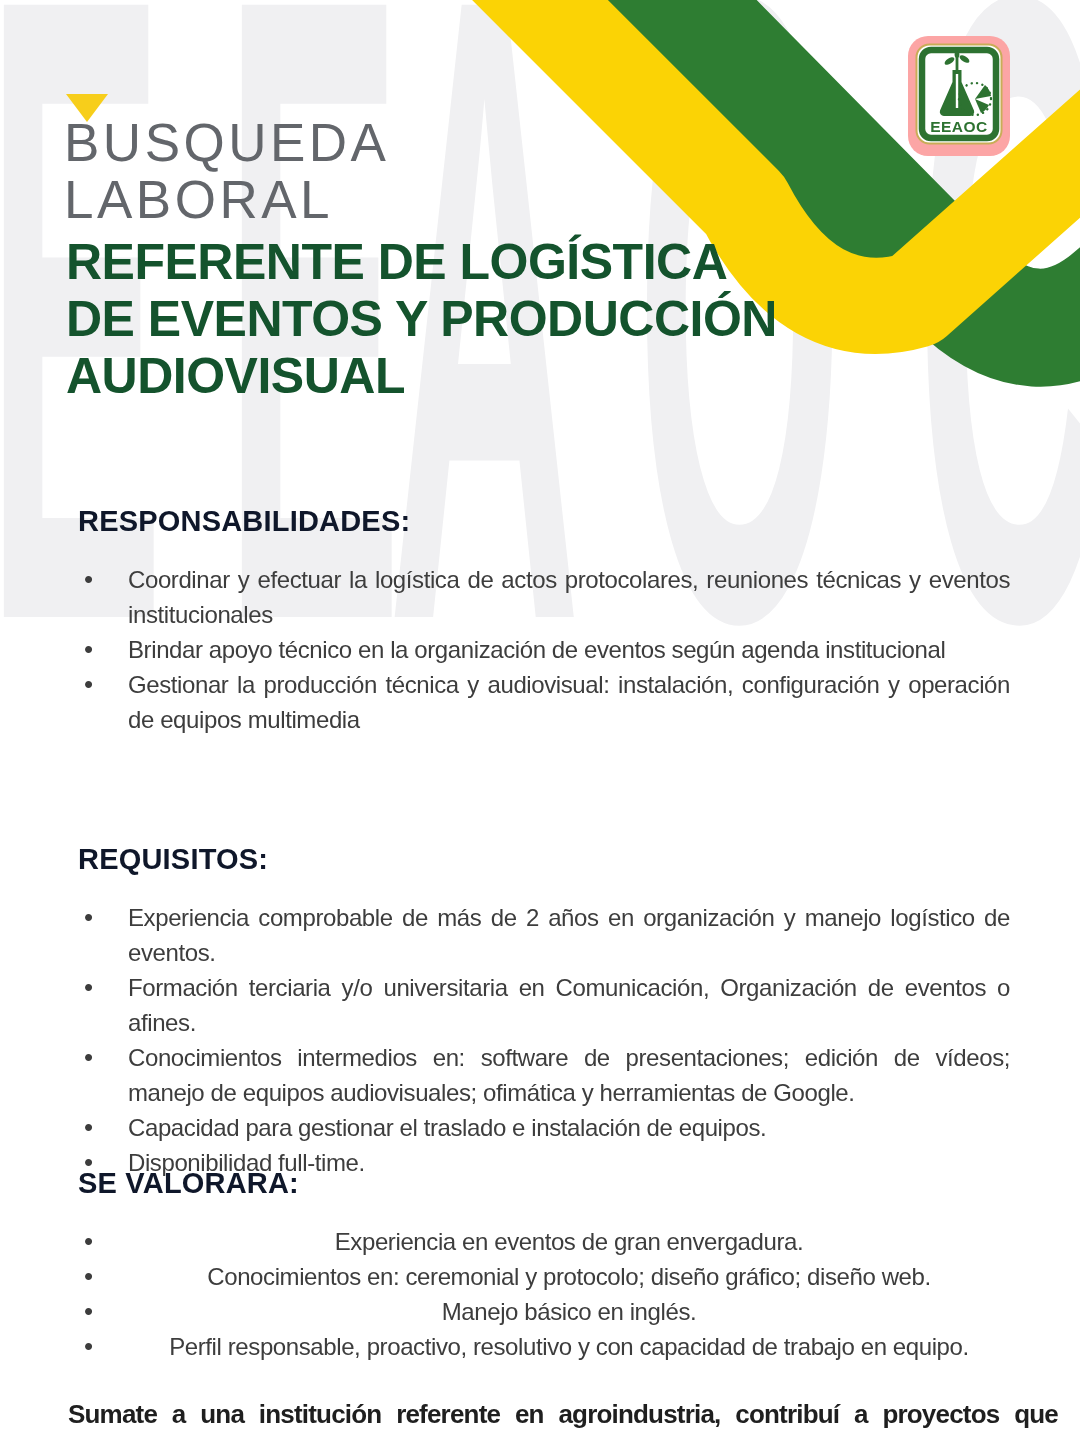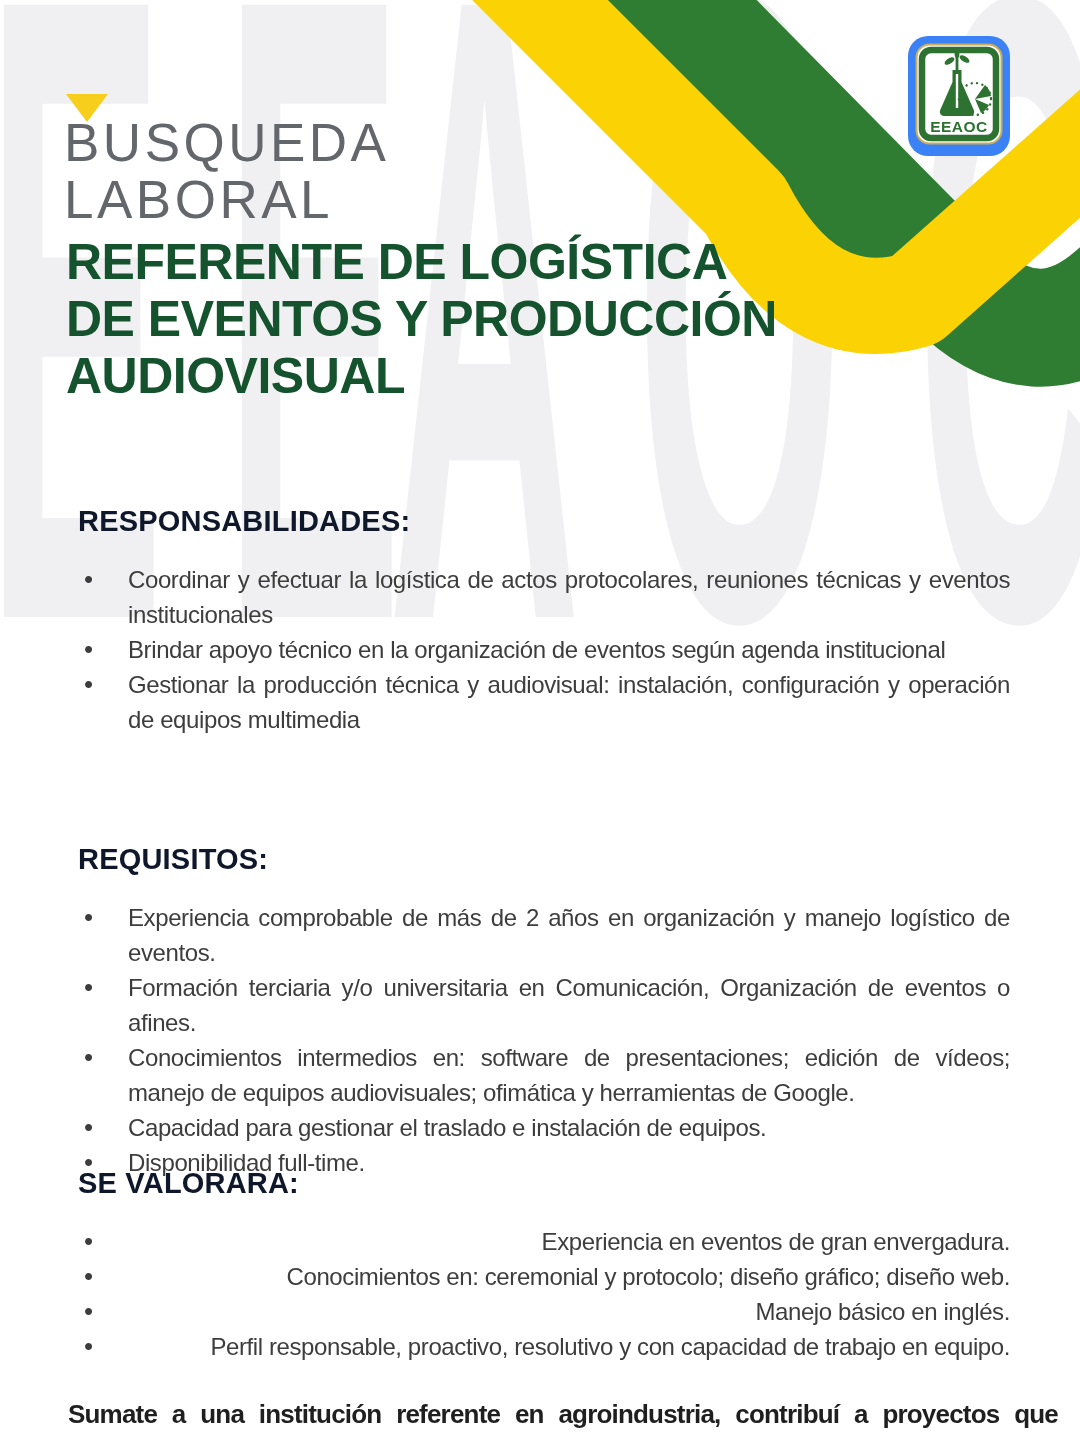--- a/index.html
+++ b/index.html
@@ -14,21 +14,21 @@
     font-weight:700; color:#F0F0F2;
     transform:scaleX(0.30); transform-origin:left top;
   }
   .wm-e1{left:-14px;} .wm-e2{left:224px;} .wm-a{left:388px;}
   .wm-o{left:636px;} .wm-c{left:916px;}
   
   .ribbons{position:absolute; top:0; left:0; z-index:2;}
   
   .logo-card{
     position:absolute; left:908px; top:36px; z-index:4;
-    background:#3b82f6; border-radius:20px; padding:7px;
+    background:#fca5a5; border-radius:20px; padding:7px;
   }
   
   .tri{
     position:absolute; left:66px; top:94px; z-index:5; width:0; height:0;
     border-left:21px solid transparent; border-right:21px solid transparent;
     border-top:28px solid #F7CE1B;
   }
   .eyebrow{
     position:absolute; left:64px; top:114px; z-index:5;
     font-size:53px; line-height:57px; letter-spacing:3.5px;
@@ -56,21 +56,21 @@
   .section ul{margin:0; padding:0; list-style:none;}
   .section li{
     position:relative; padding-left:50px; margin:0;
     font-size:24px; line-height:35px; color:#3D3D3D;
     letter-spacing:-0.4px; text-align:justify;
   }
   .section li::before{
     content:"\2022"; position:absolute; left:6px; top:0;
     font-size:26px; color:#3D3D3D;
   }
-  .sec-2 li{white-space:nowrap; text-align:right;}
+  .sec-2 li{white-space:nowrap; text-align:center;}
   
   .footer{
     position:absolute; left:68px; top:1396px; width:990px; z-index:5;
     font-size:26px; line-height:36px; font-weight:700; color:#1F1F1F;
     letter-spacing:-0.8px; word-spacing:-2px; text-align:justify;
   }
 </style>
 </head>
 <body>
 

